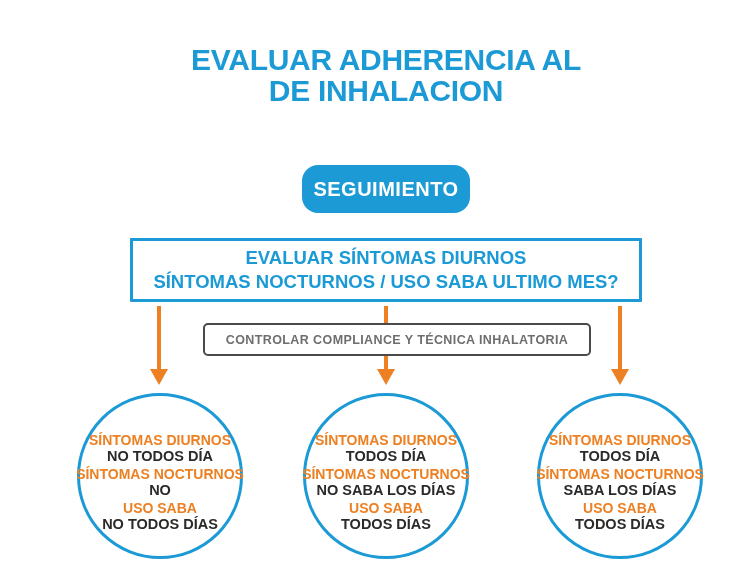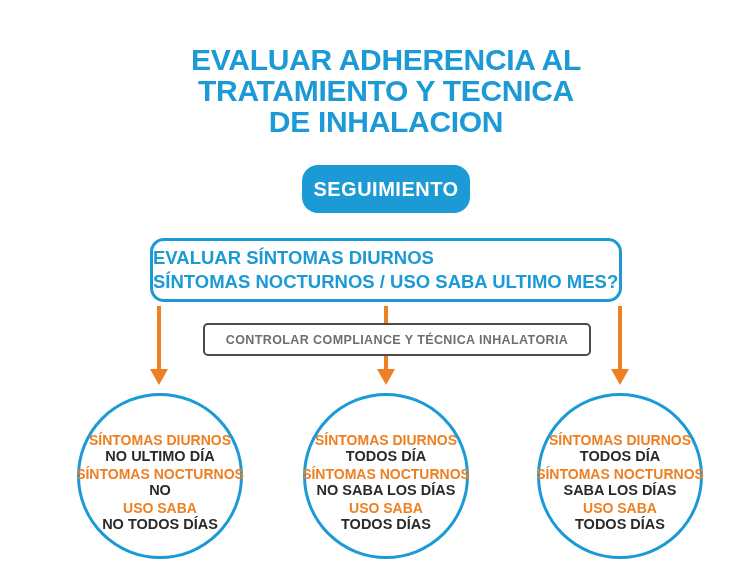--- a/index.html
+++ b/index.html
@@ -20,23 +20,23 @@
     font-size:30px; font-weight:800; line-height:31px; letter-spacing:-0.3px;}
   .subtitle{top:129px; text-align:center; color:var(--gray_subtitle);
     font-size:12.5px; font-weight:700; letter-spacing:0.3px;}
 
   
   .badge{top:165px; width:168px; height:48px; background:var(--blue);
     border-radius:16px; display:flex; align-items:center; justify-content:center;}
   .badge span{color:#fff; font-size:20px; font-weight:800; letter-spacing:0.5px;}
 
   
-  .qbox{top:238px; width:472px; height:64px; background:#fff;
-    border:3px solid var(--blue); border-radius:14px;
-    display:flex; flex-direction:column; align-items:flex-start; justify-content:center;
+  .qbox{top:238px; width:512px; height:64px; background:#fff;
+    border:3px solid var(--blue); border-radius:1px;
+    display:flex; flex-direction:column; align-items:center; justify-content:center;
     color:var(--blue); font-size:18.5px; font-weight:800; line-height:24px; text-align:center;}
 
   
   .arrow{position:absolute; top:306px; transform:translateX(-50%); z-index:1;
     display:flex; flex-direction:column; align-items:center;}
   .arrow .shaft{width:4px; height:63px; background:var(--orange);}
   .arrow .head{width:0; height:0;
     border-left:9px solid transparent; border-right:9px solid transparent;
     border-top:16px solid var(--orange);}
   .arrow-1{left:159px;} .arrow-2{left:386px;} .arrow-3{left:620px;}
@@ -57,21 +57,20 @@
   .group .label{color:var(--orange); font-size:14px; font-weight:800; line-height:16px; white-space:nowrap;}
   .group .value{color:var(--dark); font-size:14.5px; font-weight:700; line-height:16px; white-space:nowrap;}
 </style>
 </head>
 <body>
 
 <div class="stage">
 
   <div class="centered title">
     <div>EVALUAR ADHERENCIA AL</div>
-    <div>TRATAMIENTO Y TECNICA</div>
     <div>DE INHALACION</div>
   </div>
 
   <div class="centered badge">
     <span>SEGUIMIENTO</span>
   </div>
 
   <div class="centered qbox">
     <div>EVALUAR SÍNTOMAS DIURNOS</div>
     <div>SÍNTOMAS NOCTURNOS / USO SABA ULTIMO MES?</div>
@@ -90,21 +89,21 @@
     <div class="head"></div>
   </div>
 
   <div class="graybox">
     <span>CONTROLAR COMPLIANCE Y TÉCNICA INHALATORIA</span>
   </div>
 
   <div class="circle circle-1">
     <div class="group">
       <span class="label">SÍNTOMAS DIURNOS</span>
-      <span class="value">NO ULTIMO DÍA</span>
+      <span class="value">NO TODOS DÍA</span>
     </div>
     <div class="group">
       <span class="label">SÍNTOMAS NOCTURNOS</span>
       <span class="value">NO</span>
     </div>
     <div class="group">
       <span class="label">USO SABA</span>
       <span class="value">NO TODOS DÍAS</span>
     </div>
   </div>

